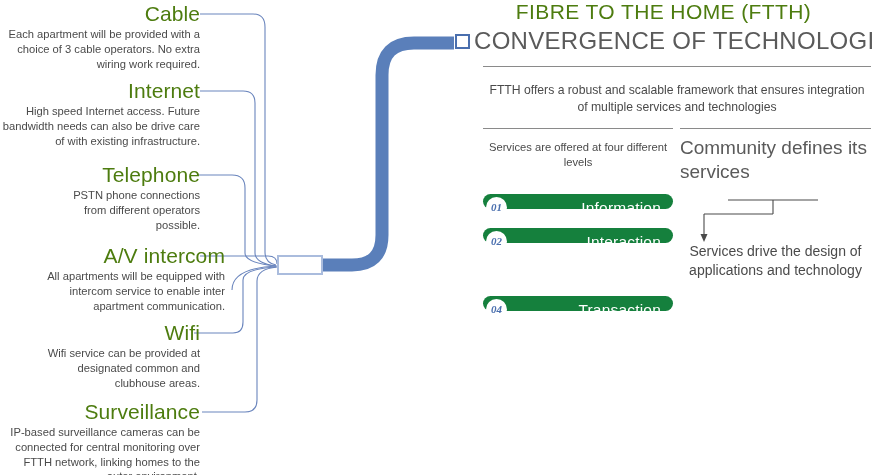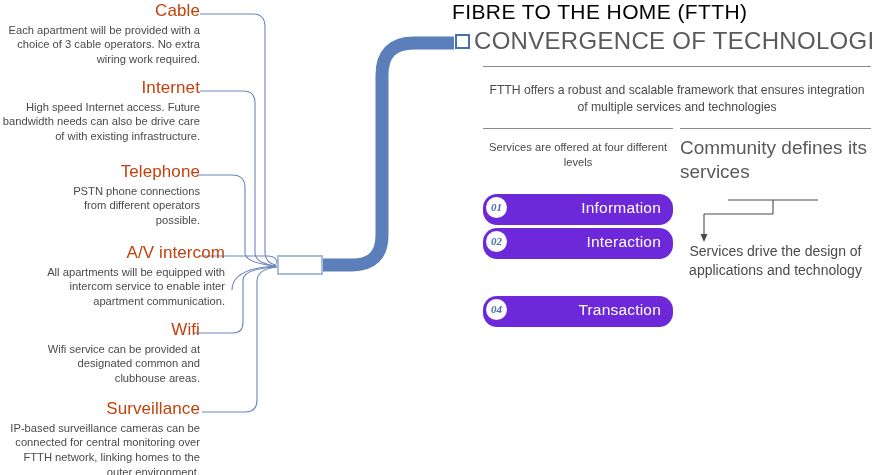--- a/index.html
+++ b/index.html
@@ -20,23 +20,23 @@
   }
 
   
   .svc {
     position: absolute;
     text-align: right;
     width: 200px;
     left: 0;
   }
   .svc-title {
-    font-size: 17px;
+    font-size: 21px;
     font-weight: 400;
-    color: #c2410c;
+    color: #4d7c0f;
     line-height: 1.1;
     letter-spacing: 0.1px;
     white-space: nowrap;
     text-align: right;
   }
   .svc-desc {
     font-size: 11.2px;
     color: #4a4a4a;
     line-height: 1.32;
     margin-top: 2px;
@@ -56,23 +56,24 @@
     position: absolute;
     left: 452px;
     top: 0;
     width: 423px;
     height: 475px;
   }
   .hdr-line1 {
     position: absolute;
     top: 0px;
     left: 0; right: 0;
+    text-align: center;
     font-size: 21px;
     letter-spacing: 0.4px;
-    color: #000000;
+    color: #4d7c0f;
     font-weight: 400;
   }
   .hdr-line2 {
     position: absolute;
     top: 27px;
     left: 22px;
     right: 0;
     text-align: center;
     font-size: 24px;
     letter-spacing: 0.3px;
@@ -129,23 +130,23 @@
     width: 190px;
     text-align: center;
     font-size: 11.2px;
     line-height: 1.36;
     color: #4a4a4a;
   }
   .pill {
     position: absolute;
     left: 31px;
     width: 190px;
-    height: 31px;
+    height: 15px;
     border-radius: 14px;
-    background: #6d28d9;
+    background: #15803d;
     color: #ffffff;
   }
   .pill-label {
     position: absolute;
     right: 12px;
     top: 0;
     line-height: 27px;
     font-size: 15.5px;
     font-weight: 400;
     letter-spacing: 0.2px;

